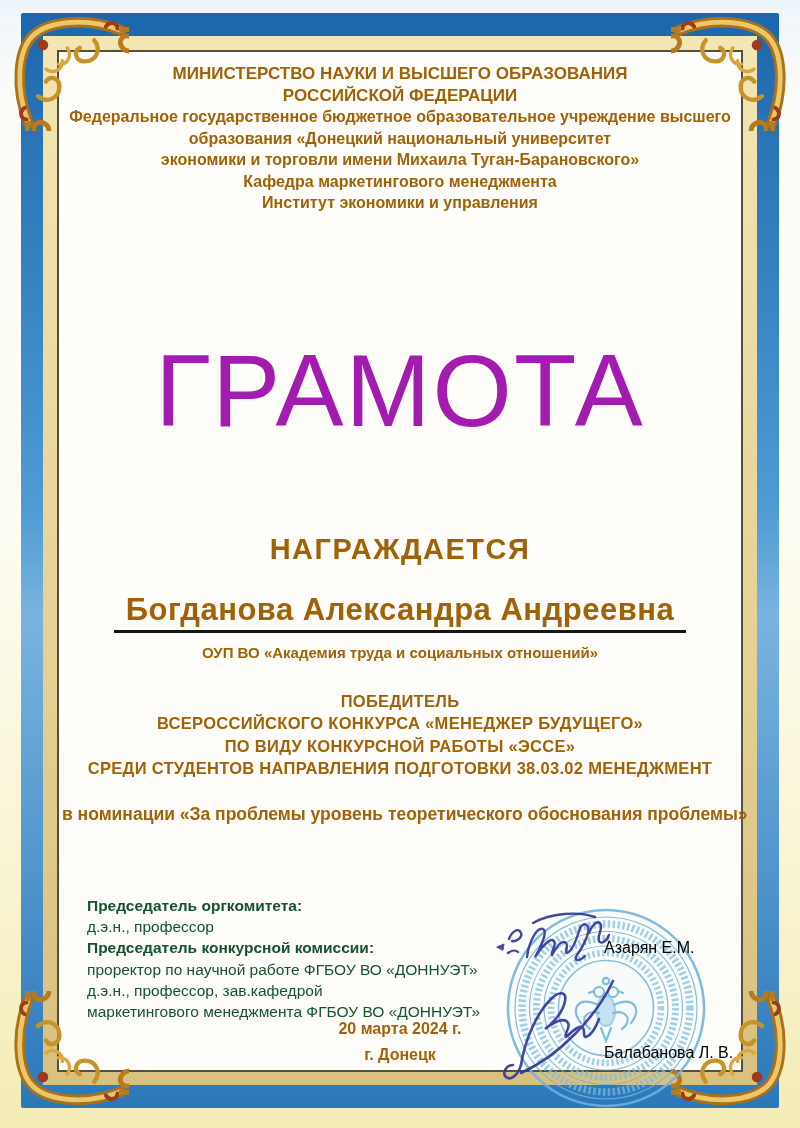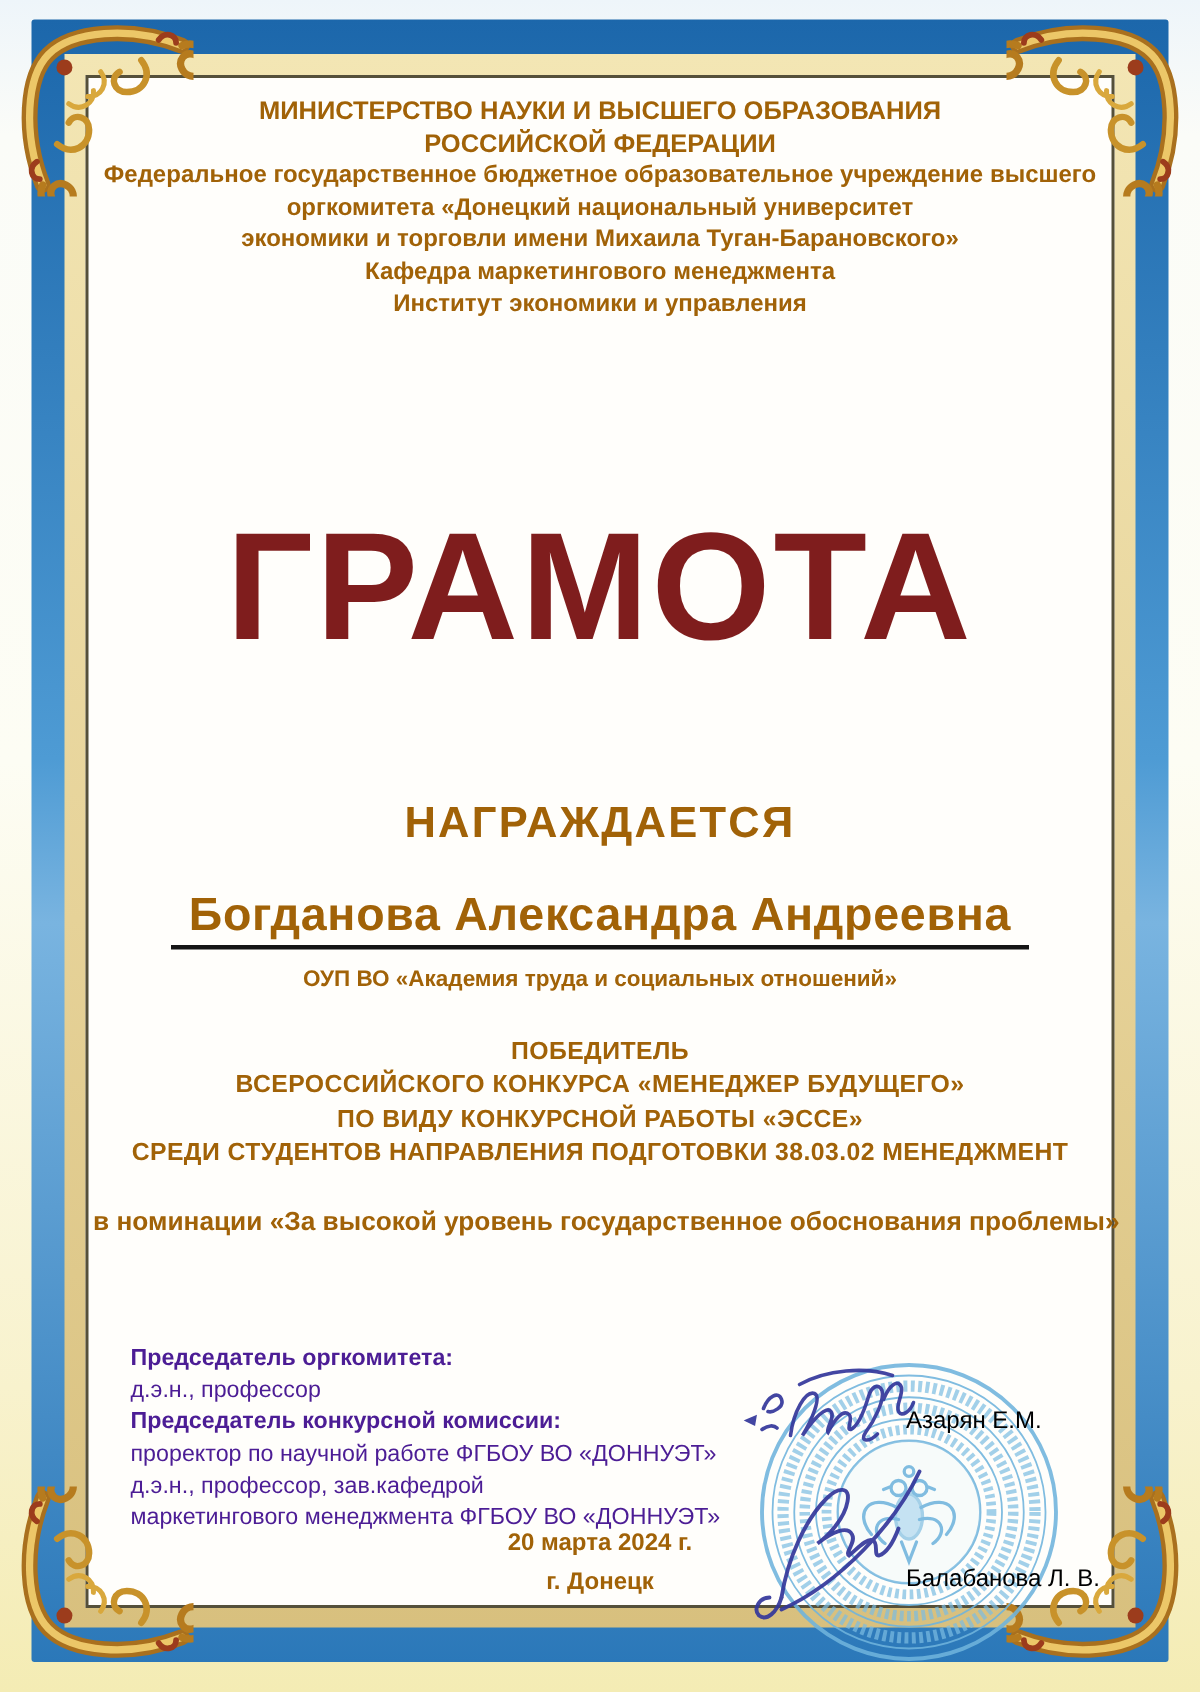--- a/index.html
+++ b/index.html
@@ -30,37 +30,37 @@
   .corner.bl { bottom:21px; left:13px; transform:scaleY(-1); }
   .corner.br { bottom:21px; right:13px; transform:scale(-1,-1); }
 
   .txt { position:absolute; left:62px; right:62px; text-align:center; color:#a16207; z-index:3; }
 
   .header-block { top:63px; }
   .h-line { line-height:21.5px; font-weight:700; white-space:nowrap; }
   .h-big { font-size:17px; }
   .h-small { font-size:16px; }
 
-  .main-title { top:336px; font-size:102px; font-weight:700; letter-spacing:2px; line-height:110px; color:#7f1d1d;text-align:center; }
+  .main-title { top:336px; font-size:102px; font-weight:400; letter-spacing:2px; line-height:110px; color:#a21caf;text-align:center; }
 
   .award-label { top:533px; font-size:29px; font-weight:700; letter-spacing:1.5px; }
 
   .recipient-wrap { top:592px; }
   .recipient-name {
     display:inline-block; font-size:31px; font-weight:700; letter-spacing:0.5px;
     border-bottom:3px solid #151515; padding:0 12px 2px 12px;
   }
   .recipient-org { top:644px; font-size:15px; font-weight:700; }
 
   .achieve-block { top:690px; }
   .a-line { font-size:16.5px; font-weight:700; line-height:22.4px; letter-spacing:0.3px; white-space:nowrap; }
 
   .nomination { top:804px; font-size:17.5px; font-weight:700; white-space:nowrap; }
 
-  .sign-block { position:absolute; left:87px; top:895px; width:470px; z-index:3; color:#4c1d95; text-align:left; }
+  .sign-block { position:absolute; left:87px; top:895px; width:470px; z-index:3; color:#14532d; text-align:left; }
   .s-line { font-size:15.5px; line-height:21.2px; white-space:nowrap; }
   .s-bold { font-weight:700; }
 
   .issue-date { top:1020px; font-size:16px; font-weight:700; }
   .issue-place { top:1046px; font-size:16px; font-weight:700; }
 
   .sign-name { position:absolute; z-index:6; font-size:16px; color:#000000; white-space:nowrap; }
   .sign-name.azarian { left:604px; top:939px; }
   .sign-name.balabanova { left:604px; top:1044px; }
 
@@ -132,21 +132,21 @@
     <circle cx="31" cy="31" r="5.5" fill="#9c3c1c" stroke="none"></circle>
     <path d="M96 12 c 4 -6 12 -4 12 2" stroke="#9c3c1c" stroke-width="4"></path>
     <path d="M12 96 c -6 4 -4 12 2 12" stroke="#9c3c1c" stroke-width="4"></path>
   </g>
 </svg>
 
 <div class="txt header-block">
   <div class="h-line h-big">МИНИСТЕРСТВО НАУКИ И ВЫСШЕГО ОБРАЗОВАНИЯ</div>
   <div class="h-line h-big">РОССИЙСКОЙ ФЕДЕРАЦИИ</div>
   <div class="h-line h-small">Федеральное государственное бюджетное образовательное учреждение высшего</div>
-  <div class="h-line h-small">оргкомитета «Донецкий национальный университет</div>
+  <div class="h-line h-small">образования «Донецкий национальный университет</div>
   <div class="h-line h-small">экономики и торговли имени Михаила Туган-Барановского»</div>
   <div class="h-line h-small">Кафедра маркетингового менеджмента</div>
   <div class="h-line h-small">Институт экономики и управления</div>
 </div>
 
 <div class="txt main-title">ГРАМОТА</div>
 
 <div class="txt award-label">НАГРАЖДАЕТСЯ</div>
 
 <div class="txt recipient-wrap">
@@ -154,21 +154,21 @@
 </div>
 <div class="txt recipient-org">ОУП ВО «Академия труда и социальных отношений»</div>
 
 <div class="txt achieve-block">
   <div class="a-line">ПОБЕДИТЕЛЬ</div>
   <div class="a-line">ВСЕРОССИЙСКОГО КОНКУРСА «МЕНЕДЖЕР БУДУЩЕГО»</div>
   <div class="a-line">ПО ВИДУ КОНКУРСНОЙ РАБОТЫ «ЭССЕ»</div>
   <div class="a-line">СРЕДИ СТУДЕНТОВ НАПРАВЛЕНИЯ ПОДГОТОВКИ 38.03.02 МЕНЕДЖМЕНТ</div>
 </div>
 
-<div class="txt nomination">в номинации «За высокой уровень государственное обоснования проблемы»</div>
+<div class="txt nomination">в номинации «За проблемы уровень теоретического обоснования проблемы»</div>
 
 <div class="sign-block">
   <div class="s-line s-bold">Председатель оргкомитета:</div>
   <div class="s-line">д.э.н., профессор</div>
   <div class="s-line s-bold">Председатель конкурсной комиссии:</div>
   <div class="s-line">проректор по научной работе ФГБОУ ВО «ДОННУЭТ»</div>
   <div class="s-line">д.э.н., профессор, зав.кафедрой</div>
   <div class="s-line">маркетингового менеджмента ФГБОУ ВО «ДОННУЭТ»</div>
 </div>
 

